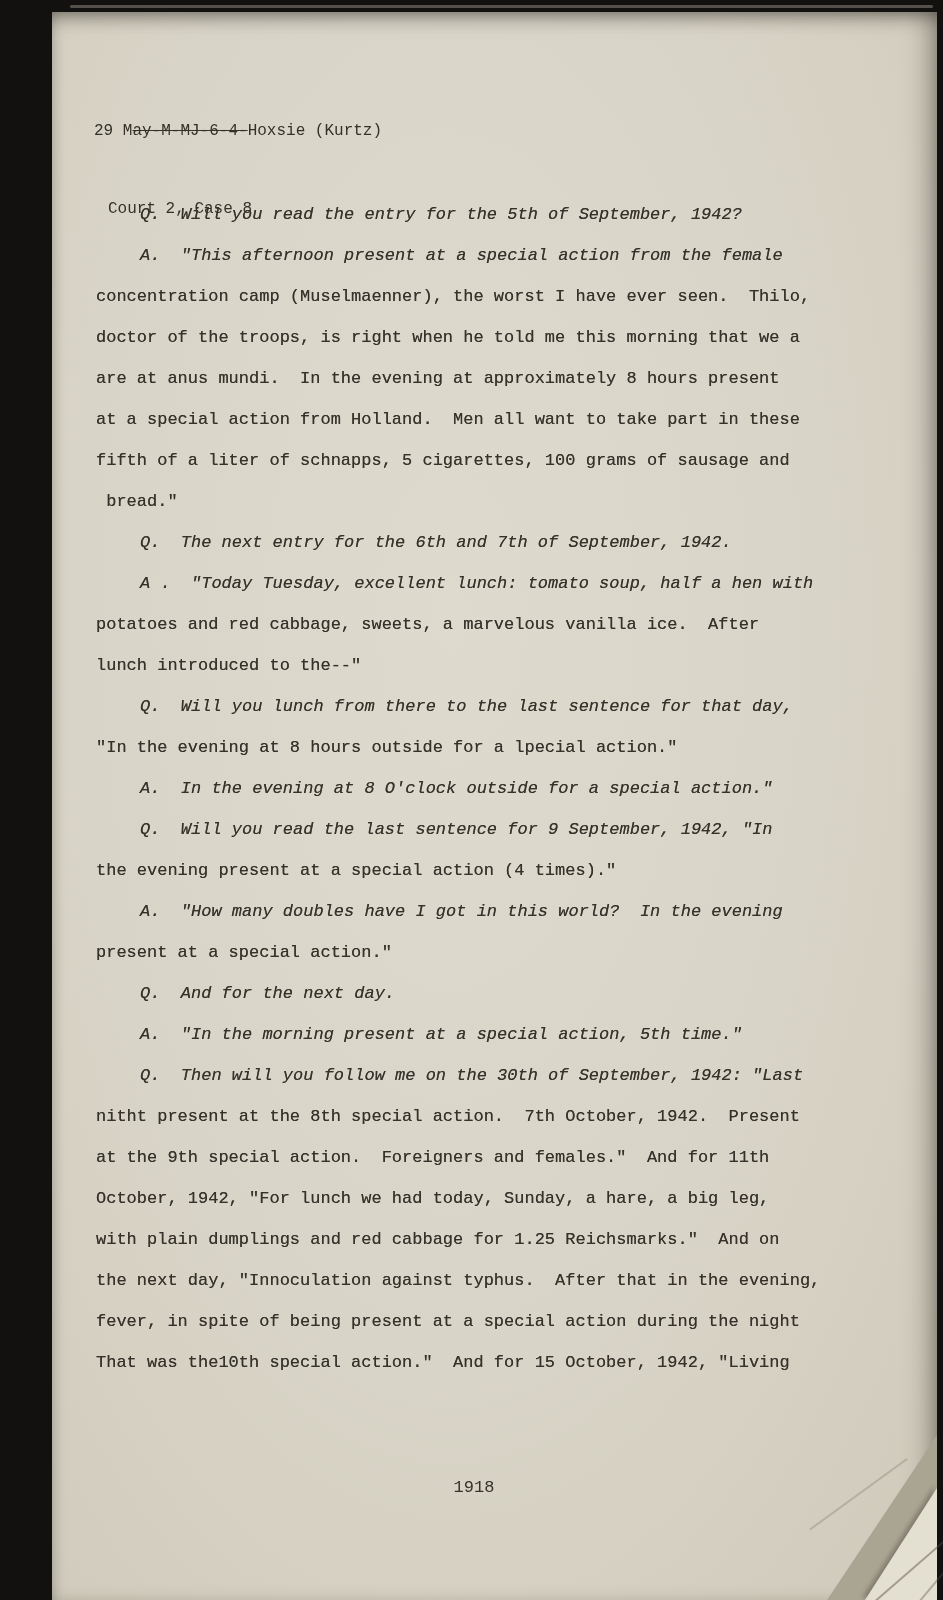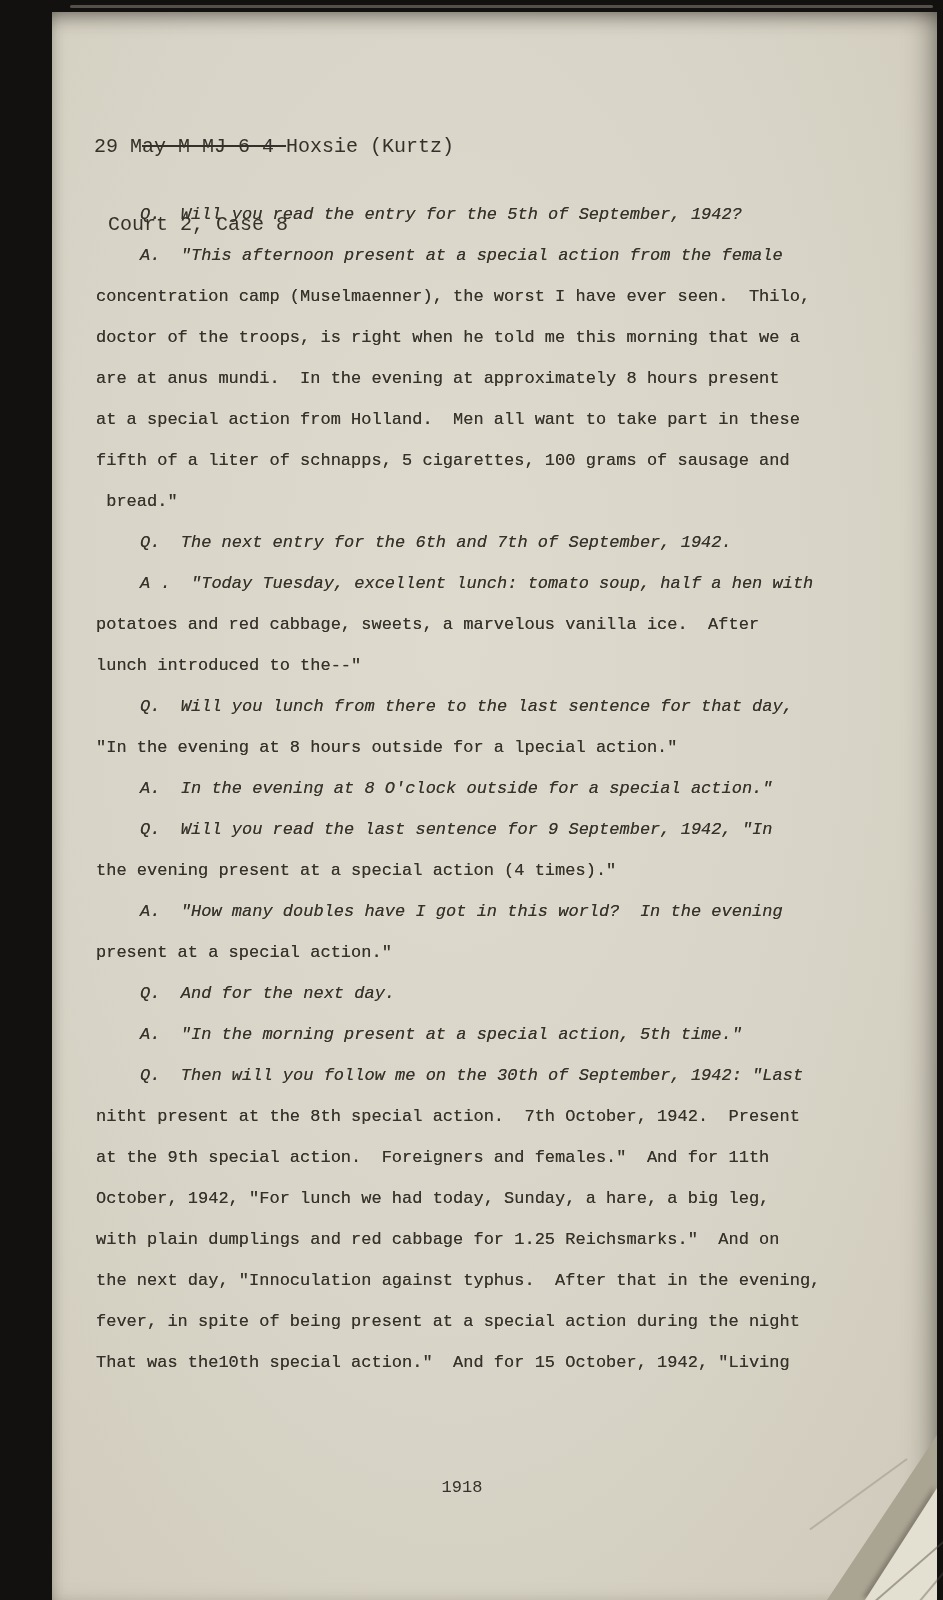--- a/index.html
+++ b/index.html
@@ -23,38 +23,38 @@
     position: absolute;
     left: 52px; top: 12px; right: 6px; bottom: 0;
     background:
       radial-gradient(ellipse at 45% 38%, #dedacd 0%, #d8d4c7 55%, #cfcaba 100%);
     box-shadow:
       inset -20px 0 28px -16px rgba(50,45,38,.55),
       inset 0 16px 20px -13px rgba(50,45,38,.6),
       inset 8px 0 16px -10px rgba(50,45,38,.35);
   }
   .header {
-    position: absolute; left: 42px; top: 70px;
-    color: #35312a; font-size: 20px; line-height: 26px;
+    position: absolute; left: 42px; top: 54px;
+    color: #35312a; font-size: 16px; line-height: 26px;
     white-space: pre;
   }
   .h-line2 { padding-left: 14px; }
   .struck { text-decoration: line-through; }
   .body-text {
     position: absolute; left: 44px; top: 182px; right: 30px;
     color: #36322b; font-size: 17px;
     text-shadow: 0 0 0.5px rgba(54,50,43,.75);
   }
   .line {
     white-space: pre;
     height: 41px; line-height: 41px;
   }
   .line.indent { padding-left: 44px; font-style: italic; }
   .page-number {
-    position: absolute; left: 0; width: 820px; top: 1466px;
+    position: absolute; left: 12px; width: 820px; top: 1466px;
     text-align: center;
     color: #36322b; font-size: 17px;
   }
   
   .corner-under {
     position: absolute; right: 0; bottom: 0;
     width: 0; height: 0;
     border-left: 110px solid transparent;
     border-bottom: 165px solid #aaa493;
   }

